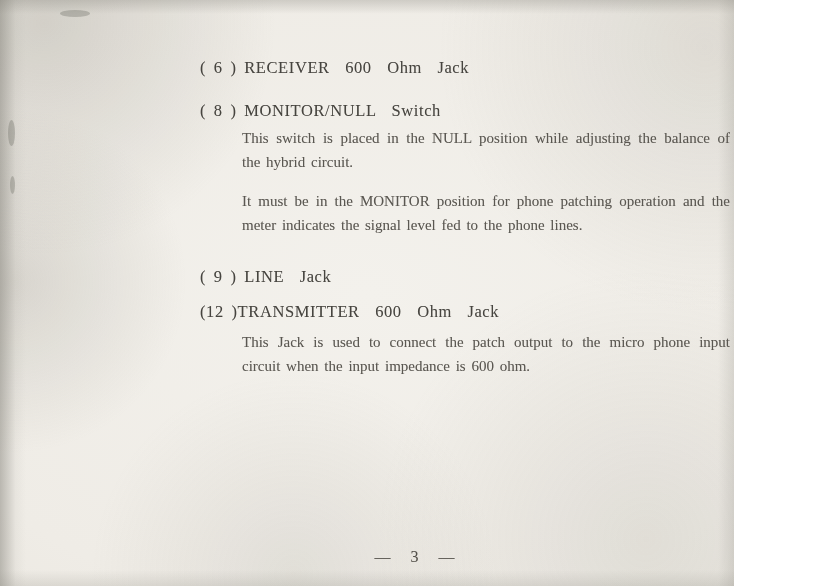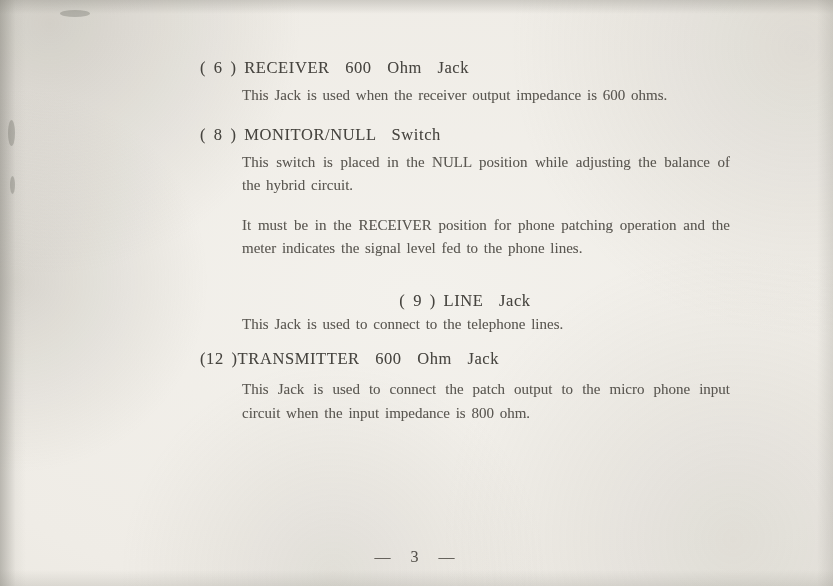--- a/index.html
+++ b/index.html
@@ -9,21 +9,21 @@
   body {
     width: 833px;
     height: 586px;
     overflow: hidden;
     background: #ffffff;
     font-family: "Liberation Serif", serif;
   }
 
   #page {
     position: relative;
-    width: 833px;
+    width: 734px;
     height: 586px;
     background:
       radial-gradient(ellipse 120% 100% at 50% 50%, #f3f1ec 0%, #efece6 55%, #e6e2da 100%);
     box-sizing: border-box;
     overflow: hidden;
   }
 
   
   #grain {
     position: absolute;
@@ -136,46 +136,44 @@
   <div id="right-edge"></div>
   <div id="bottom-edge"></div>
   <div class="edge-mark" style="left:8px; top:120px; width:7px; height:26px;"></div>
   <div class="edge-mark" style="left:10px; top:176px; width:5px; height:18px;"></div>
   <div class="edge-mark" style="left:60px; top:10px; width:30px; height:7px;"></div>
 
   <div id="content">
 
     <div class="section">
       <p class="heading">( 6 ) RECEIVER  600  Ohm  Jack</p>
-      <p class="para">This  Jack  is  used  when  the  receiver  output  impedance  is  600  ohms.</p>
     </div>
 
     <div class="gap-lg"></div>
 
     <div class="section">
       <p class="heading">( 8 ) MONITOR/NULL  Switch</p>
       <p class="para">This  switch  is  placed  in  the  NULL  position  while  adjusting  the  balance  of  the  hybrid  circuit.</p>
       <div class="gap-sm"></div>
-      <p class="para">It  must  be  in  the  RECEIVER  position  for  phone  patching  operation  and  the  meter  indicates  the  signal  level  fed    to  the  phone  lines.</p>
+      <p class="para">It  must  be  in  the  MONITOR  position  for  phone  patching  operation  and  the  meter  indicates  the  signal  level  fed    to  the  phone  lines.</p>
     </div>
 
     <div class="gap-lg"></div>
 
 
     <div class="gap-md"></div>
 
     <div class="section">
-      <p class="heading" style="margin-bottom:2px;text-align:center;">( 9 ) LINE  Jack</p>
-      <p class="para" style="text-align:left;">This  Jack  is  used  to  connect  to  the  telephone  lines.</p>
+      <p class="heading" style="margin-bottom:2px;">( 9 ) LINE  Jack</p>
     </div>
 
     <div class="gap-md"></div>
 
     <div class="section">
       <p class="heading" style="margin-bottom:9px;">(12 )TRANSMITTER  600  Ohm  Jack</p>
-      <p class="para">This  Jack  is  used  to  connect  the  patch  output  to  the  micro phone  input  circuit  when  the  input  impedance  is  800  ohm.</p>
+      <p class="para">This  Jack  is  used  to  connect  the  patch  output  to  the  micro phone  input  circuit  when  the  input  impedance  is  600  ohm.</p>
     </div>
 
   </div>
 
   <div id="folio">—  3  —</div>
 
 </div>
 
 </body></html>

